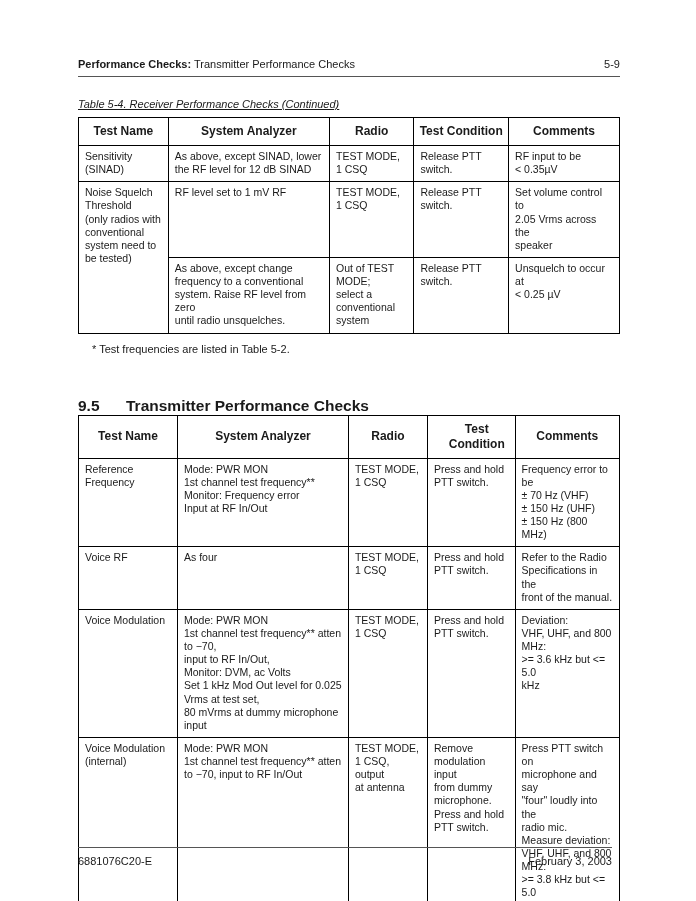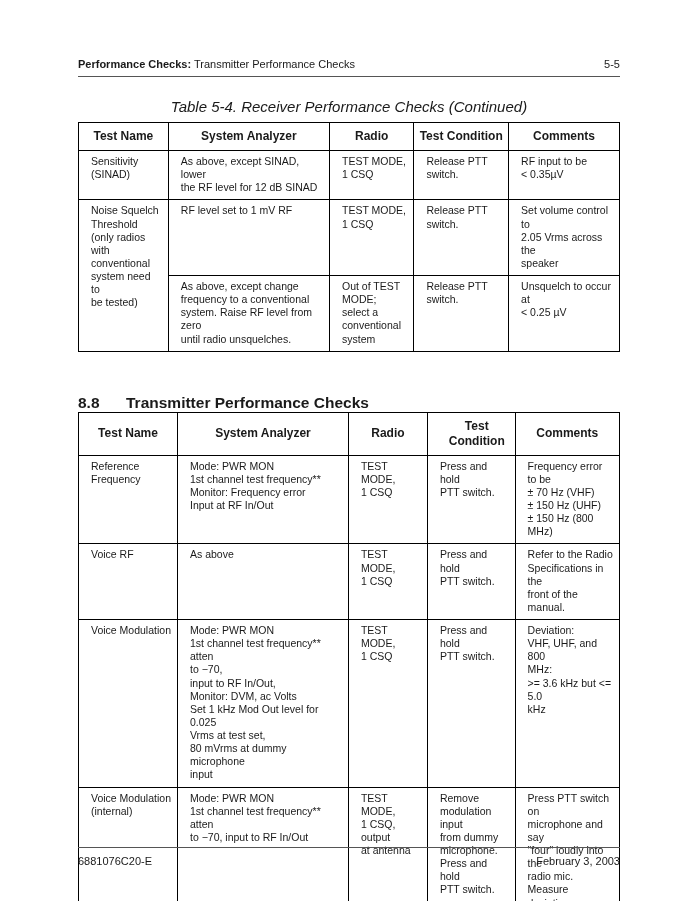--- a/index.html
+++ b/index.html
@@ -20,38 +20,39 @@
   .running-header {
     display:flex; justify-content:space-between; align-items:baseline;
     font-size:11px;
     padding-bottom:6px;
     border-bottom:1px solid #555;
     gap:36px;
   }
   .running-header .bold { font-weight:bold; }
   
   .table-caption {
-    text-align:center;
+    text-align:left;
     font-style:italic;
-    font-size:15px;
+    font-size:11px;
     margin-top:21px;
     margin-bottom:7px;
+    text-decoration:underline;
   }
   
   table {
     width:100%;
     border-collapse:collapse;
     table-layout:fixed;
   }
   th, td {
     border:1px solid #000;
     font-size:10.5px;
     line-height:1.25;
     vertical-align:top;
-    padding:4px 6px 5px 12px;
+    padding:4px 6px 5px 6px;
     white-space:pre-line;
     word-wrap:break-word;
   }
   th {
     font-size:12px;
     font-weight:bold;
     text-align:center;
     vertical-align:middle;
     padding:6px 4px;
   }
@@ -76,37 +77,37 @@
     margin-top:42px;
     font-size:15.5px;
     font-weight:bold;
     display:flex;
   }
   .section-heading .num { width:48px; }
   .caption2 { margin-top:30px; }
   
   .running-footer {
     position:absolute;
-    left:78px; right:76px; bottom:34px;
+    left:78px; right:84px; bottom:34px;
     border-top:1px solid #555;
     padding-top:7px;
     display:flex; justify-content:space-between;
     font-size:11px;
   }
 </style>
 </head>
 <body>
 
 <div class="page">
 
   <div class="running-header">
     <div>
       <span class="bold">Performance Checks:</span><span> Transmitter Performance Checks</span>
     </div>
-    <div>5-5</div>
+    <div>5-9</div>
   </div>
 
   <div class="table-caption">Table 5-4.  Receiver Performance Checks (Continued)</div>
 
   <table class="t1">
     <thead>
       <tr>
         <th class="c0">Test Name</th>
         <th class="c1">System Analyzer</th>
         <th class="c2">Radio</th>
@@ -154,23 +155,24 @@
 conventional
 system</td>
         <td>Release PTT
 switch.</td>
         <td>Unsquelch to occur at
 &lt; 0.25 µV</td>
       </tr>
     </tbody>
   </table>
 
+  <div class="footnote">* Test frequencies are listed in Table 5-2.</div>
 
   <div class="section-heading">
-    <span class="num">8.8</span>
+    <span class="num">9.5</span>
     <span>Transmitter Performance Checks</span>
   </div>
 
 
   <table class="t2">
     <thead>
       <tr>
         <th class="c0">Test Name</th>
         <th class="c1">System Analyzer</th>
         <th class="c2">Radio</th>
@@ -191,21 +193,21 @@
 1 CSQ</td>
         <td>Press and hold
 PTT switch.</td>
         <td>Frequency error to be
 ± 70 Hz (VHF)
 ± 150 Hz (UHF)
 ± 150 Hz (800 MHz)</td>
       </tr>
       <tr>
         <td>Voice RF</td>
-        <td>As above</td>
+        <td>As four</td>
         <td>TEST MODE,
 1 CSQ</td>
         <td>Press and hold
 PTT switch.</td>
         <td>Refer to the Radio
 Specifications in the
 front of the manual.</td>
       </tr>
       <tr>
         <td>Voice Modulation</td>

